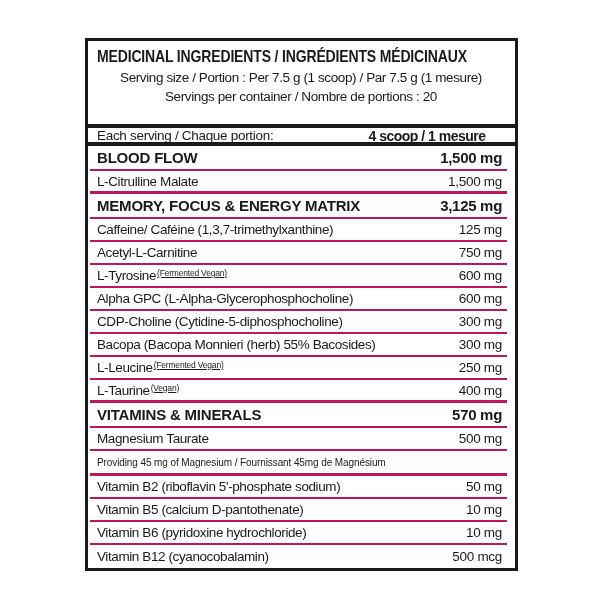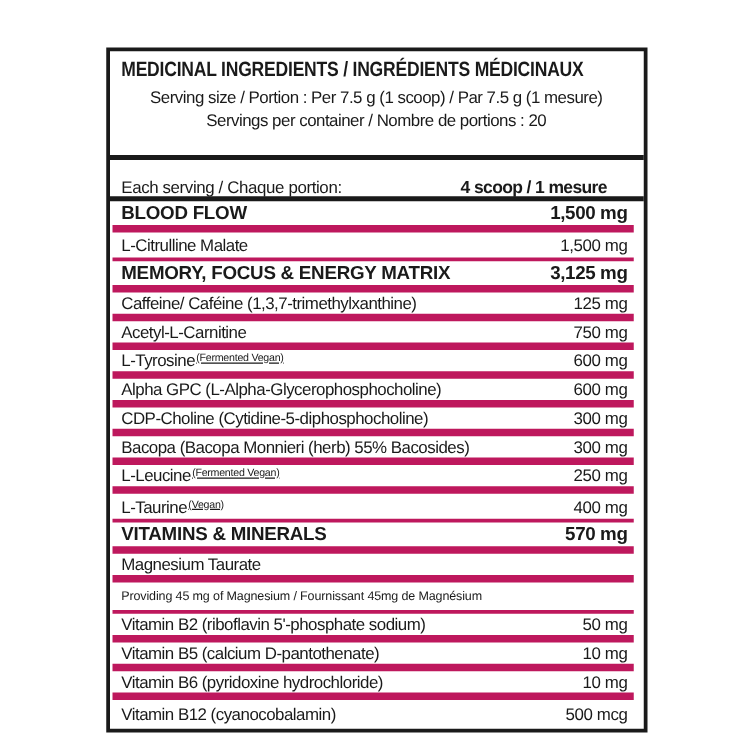--- a/index.html
+++ b/index.html
@@ -16,32 +16,32 @@
   }
   .head { padding:6px 10px 18px 9px; }
   .title {
     font-size:16.5px; font-weight:700; letter-spacing:-0.2px;
     white-space:nowrap; line-height:19px; margin-bottom:2px;
     transform:scaleX(0.85); transform-origin:left center;
   }
   .subline { font-size:13.5px; line-height:19px; letter-spacing:-0.4px; white-space:nowrap;text-align:center; }
   .divider { height:4px; background:#1a1a1a; }
   .colhead {
-    position:relative; display:flex; align-items:flex-end;
-    height:29px; padding-left:9px;
+    position:relative; display:flex; align-items:flex-start;
+    height:14px; padding-left:9px;
     font-size:13.5px; letter-spacing:-0.3px;
   }
   .colhead .col-value {
     position:absolute; left:259px; width:160px; text-align:center;
     font-weight:700; font-size:14px; letter-spacing:-0.5px;
   }
   .rows { margin:0 8px 0 2px; }
   .row {
     position:relative; display:flex; align-items:center;
-    height:23px; border-bottom:6px solid #be185d; padding-left:7px;
+    height:23px; border-bottom:2px solid #be185d; padding-left:7px;
   }
   .row .label { font-size:13.5px; letter-spacing:-0.4px; white-space:nowrap; }
   .row .value {
     position:absolute; left:262px; width:150px; text-align:right;
     font-size:13.5px; letter-spacing:-0.3px;
   }
   .row.section { height:25px; }
   .row.section .label { font-size:15px; font-weight:700; letter-spacing:-0.2px; }
   .row.section .value { font-size:15px; font-weight:700; }
   .row.pre-section { border-bottom-width:3px; }
@@ -127,20 +127,21 @@
       <span class="value">400 mg</span>
     </div>
 
     <div class="row section">
       <span class="label">VITAMINS &amp; MINERALS</span>
       <span class="value">570 mg</span>
     </div>
 
     <div class="row">
       <span class="label">Magnesium Taurate</span>
+      <span class="value">500 mg</span>
     </div>
 
     <div class="row note">
       <span class="note-text">Providing 45 mg of Magnesium / Fournissant 45mg de Magnésium</span>
     </div>
 
     <div class="row">
       <span class="label">Vitamin B2 (riboflavin 5'-phosphate sodium)</span>
       <span class="value">50 mg</span>
     </div>

